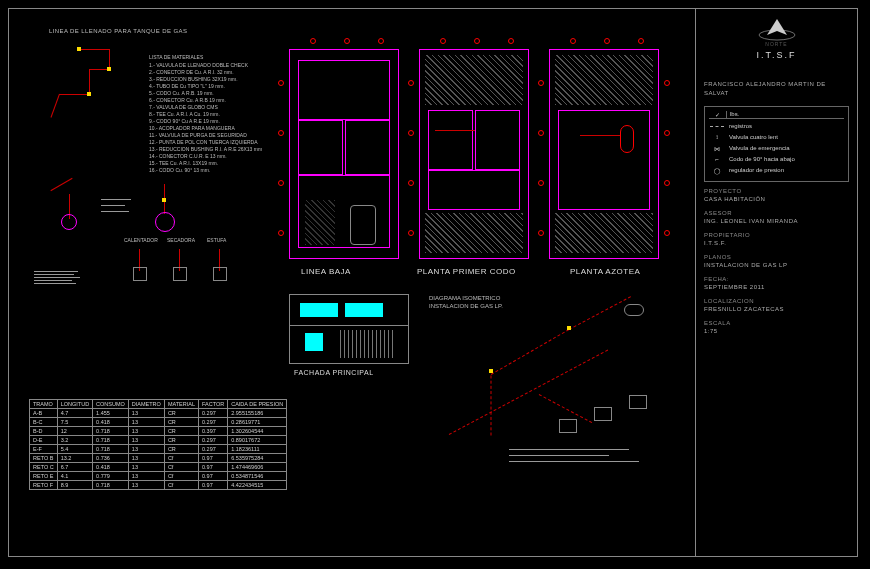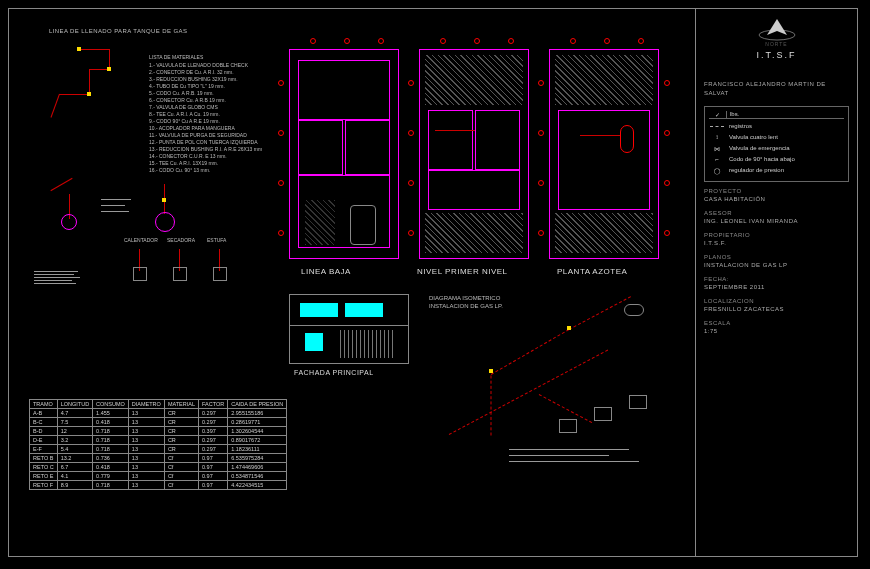--- a/index.html
+++ b/index.html
@@ -131,41 +131,41 @@
       <div class="hatch" style="position:absolute;bottom:5px;left:5px;right:5px;height:40px"></div>
       <div class="red-line" style="top:80px;left:15px;width:40px;height:1px"></div>
       <div class="dot" style="top:-12px;left:20px"></div>
         <div class="dot" style="top:-12px;left:54px"></div>
         <div class="dot" style="top:-12px;left:88px"></div>
       <div class="dot" style="top:30px;left:-12px"></div>
         <div class="dot" style="top:80px;left:-12px"></div>
         <div class="dot" style="top:130px;left:-12px"></div>
         <div class="dot" style="top:180px;left:-12px"></div>
     </div>
-    <div class="plan-label" style="top:258px;left:408px">NIVEL PRIMER NIVEL</div>
+    <div class="plan-label" style="top:258px;left:408px">PLANTA PRIMER CODO</div>
 
     <div class="plan" style="top:40px;left:540px;width:110px;height:210px">
       <div class="hatch" style="position:absolute;top:5px;left:5px;right:5px;height:50px"></div>
       <div class="wall" style="top:60px;left:8px;right:8px;height:100px"></div>
       <div class="hatch" style="position:absolute;bottom:5px;left:5px;right:5px;height:40px"></div>
       <div style="position:absolute;top:75px;left:70px;width:14px;height:28px;border:1px solid #f00;border-radius:7px"></div>
       <div class="red-line" style="top:85px;left:30px;width:40px;height:1px"></div>
       <div class="dot" style="top:-12px;left:20px"></div>
         <div class="dot" style="top:-12px;left:54px"></div>
         <div class="dot" style="top:-12px;left:88px"></div>
       <div class="dot" style="top:30px;left:-12px"></div>
         <div class="dot" style="top:80px;left:-12px"></div>
         <div class="dot" style="top:130px;left:-12px"></div>
         <div class="dot" style="top:180px;left:-12px"></div>
       <div class="dot" style="top:30px;right:-12px"></div>
         <div class="dot" style="top:80px;right:-12px"></div>
         <div class="dot" style="top:130px;right:-12px"></div>
         <div class="dot" style="top:180px;right:-12px"></div>
     </div>
-    <div class="plan-label" style="top:258px;left:548px">PLANTA AZOTEA</div>
+    <div class="plan-label" style="top:258px;left:561px">PLANTA AZOTEA</div>
 
     <div style="position:absolute;top:285px;left:280px;width:120px;height:70px;border:1px solid #888">
       <div class="cyan" style="position:absolute;top:8px;left:10px;width:38px;height:14px"></div>
       <div class="cyan" style="position:absolute;top:8px;left:55px;width:38px;height:14px"></div>
       <div class="cyan" style="position:absolute;top:38px;left:15px;width:18px;height:18px"></div>
       <div style="position:absolute;top:35px;left:50px;width:55px;height:28px;background:repeating-linear-gradient(90deg,#777 0,#777 1px,transparent 1px,transparent 4px)"></div>
       <div style="position:absolute;top:30px;left:0;right:0;height:1px;background:#888"></div>
     </div>
     <div class="plan-label" style="top:360px;left:285px;font-size:7px">FACHADA PRINCIPAL</div>
 

